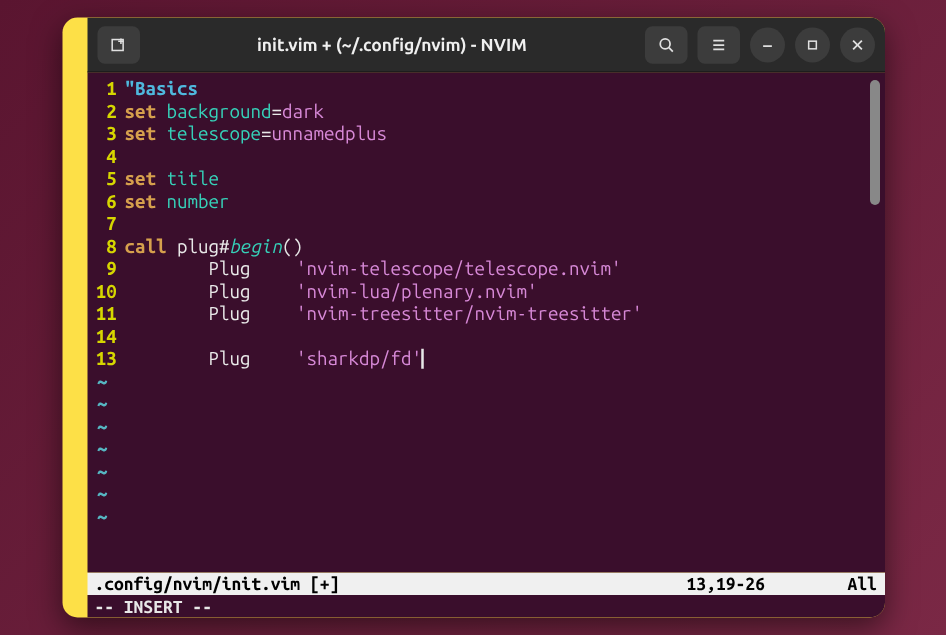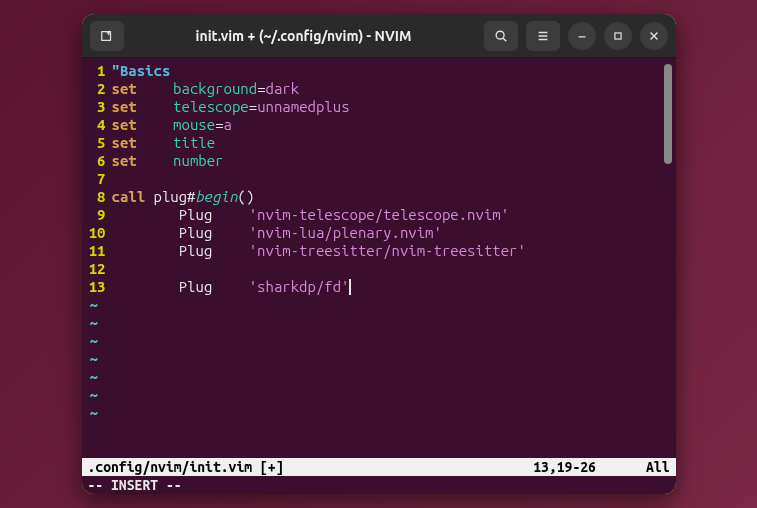--- a/index.html
+++ b/index.html
@@ -8,28 +8,29 @@
       background: linear-gradient(135deg, #5a1530 0%, #7a2845 100%);
       font-family: "Ubuntu Mono", "DejaVu Sans Mono", Consolas, monospace;
       width: 757px;
       height: 508px;
       overflow: hidden;
       display: flex;
       align-items: center;
       justify-content: center;
     }
     .window {
-      width: 594px;
+      width: 658px;
       height: 480px;
       background: #fde047;
       border-radius: 12px;
       overflow: hidden;
       box-shadow: 0 8px 24px rgba(0,0,0,0.5);
       display: flex;
       flex-direction: column;
+      padding-left: 20px;
     }
     .titlebar {
       height: 44px;
       background: #2a2a2a;
       display: flex;
       align-items: center;
       padding: 0 8px;
       gap: 8px;
       border-bottom: 1px solid #1a1a1a;
     }
@@ -92,21 +93,21 @@
     }
     .code-content { color: #e8e8e8; }
     .empty-line {
       padding-left: 8px;
       color: #56b6c2;
       font-weight: bold;
       height: 18px;
     }
     .c-comment { color: #4fb8dd; font-weight: bold; }
     .c-keyword { color: #d6a04d; font-weight: bold; }
-    .c-option { color: #36d0b8; margin-left: 28px; }
+    .c-option { color: #36d0b8; }
     .c-op { color: #e8e8e8; }
     .c-value { color: #d688d6; }
     .c-func { color: #e8e8e8; }
     .c-special { color: #36d0b8; font-style: italic; }
     .c-punct { color: #e8e8e8; }
     .c-string { color: #d688d6; margin-left: 28px; }
     .c-plug { color: #e8e8e8; }
     .cursor {
       display: inline-block;
       width: 2px;
@@ -117,20 +118,21 @@
     }
     .statusbar {
       height: 18px;
       background: #f0f0f0;
       color: #000;
       display: flex;
       font-size: 14px;
       font-weight: bold;
       padding: 0 6px;
       align-items: center;
+      gap: 16px;
     }
     .sb-left { flex: 0 0 auto; }
     .sb-mid { flex: 1; }
     .sb-pos { padding-right: 50px; }
     .sb-pct { }
     .modeline {
       height: 18px;
       background: #3a0e2c;
       color: #e8e8e8;
       font-size: 14px;
@@ -187,29 +189,29 @@
       </div>
     </div>
   </div>
 
   <div class="editor">
     <div class="scrollbar"></div>
     <div id="code-lines">
         <div class="code-line"><span class="lineno">1</span><span class="code-content"><span class="c-comment">"Basics</span></span></div>
         <div class="code-line"><span class="lineno">2</span><span class="code-content"><span class="c-keyword">set</span><span> </span><span class="c-option">background</span><span class="c-op">=</span><span class="c-value">dark</span></span></div>
         <div class="code-line"><span class="lineno">3</span><span class="code-content"><span class="c-keyword">set</span><span> </span><span class="c-option">telescope</span><span class="c-op">=</span><span class="c-value">unnamedplus</span></span></div>
-        <div class="code-line"><span class="lineno">4</span><span class="code-content"><span class="c-keyword">set</span><span> </span><span class="c-option">mouse</span><span class="c-op">=</span><span class="c-value">a</span></span></div>
+        <div class="code-line"><span class="lineno">4</span></div>
         <div class="code-line"><span class="lineno">5</span><span class="code-content"><span class="c-keyword">set</span><span> </span><span class="c-option">title</span></span></div>
         <div class="code-line"><span class="lineno">6</span><span class="code-content"><span class="c-keyword">set</span><span> </span><span class="c-option">number</span></span></div>
         <div class="code-line"><span class="lineno">7</span><span class="code-content"></span></div>
         <div class="code-line"><span class="lineno">8</span><span class="code-content"><span class="c-keyword">call</span><span> </span><span class="c-func">plug#</span><span class="c-special">begin</span><span class="c-punct">()</span></span></div>
         <div class="code-line"><span class="lineno">9</span><span class="code-content"><span>        </span><span class="c-plug">Plug </span><span class="c-string">'nvim-telescope/telescope.nvim'</span></span></div>
         <div class="code-line"><span class="lineno">10</span><span class="code-content"><span>        </span><span class="c-plug">Plug </span><span class="c-string">'nvim-lua/plenary.nvim'</span></span></div>
         <div class="code-line"><span class="lineno">11</span><span class="code-content"><span>        </span><span class="c-plug">Plug </span><span class="c-string">'nvim-treesitter/nvim-treesitter'</span></span></div>
-        <div class="code-line"><span class="lineno">12</span></div>
+        <div class="code-line"><span class="lineno">14</span></div>
         <div class="code-line"><span class="lineno">13</span><span class="code-content"><span>        </span><span class="c-plug">Plug </span><span class="c-string">'sharkdp/fd'</span><span class="cursor"></span></span></div>
       </div>
     <div id="empty-lines">
         <div class="empty-line">~</div>
         <div class="empty-line">~</div>
         <div class="empty-line">~</div>
         <div class="empty-line">~</div>
         <div class="empty-line">~</div>
         <div class="empty-line">~</div>
         <div class="empty-line">~</div>

